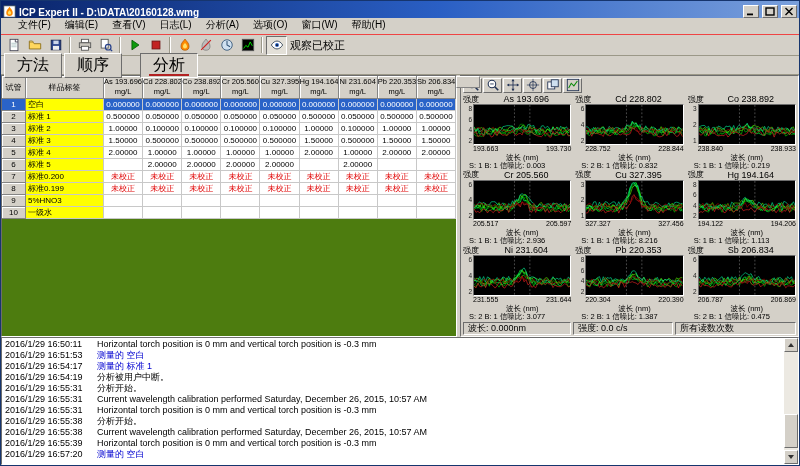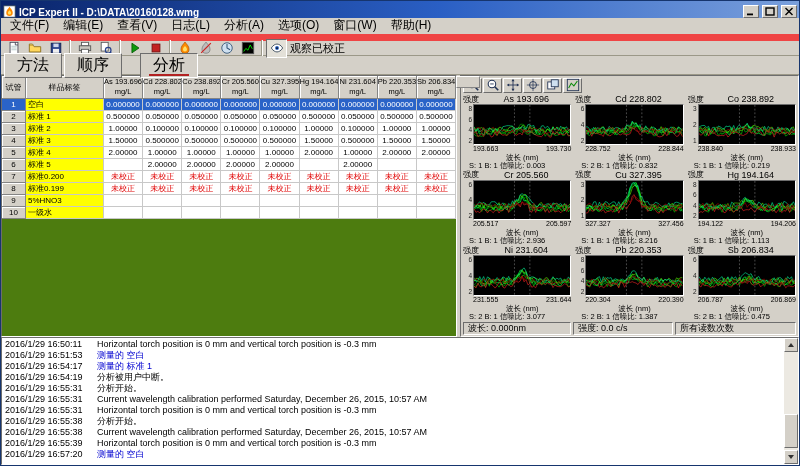--- a/index.html
+++ b/index.html
@@ -1,23 +1,23 @@
 <!DOCTYPE html>
 <html><head>
 <meta charset="utf-8">
 <style>
 *{box-sizing:border-box;margin:0;padding:0}
 body{font-family:"Liberation Sans","DejaVu Sans",sans-serif;background:#808080}
 .window{width:800px;height:466px;display:flex;flex-direction:column;background:#d4d0c8;border:1px solid #16356e;overflow:hidden}
 .titlebar{height:17px;flex:0 0 17px;background:linear-gradient(90deg,#0a246a,#2a5fc4 55%,#7aa0dc);display:flex;align-items:flex-end;gap:3px;padding:0 2px;color:#fff}
 .titlebar .title{flex:1;font-size:10px;font-weight:bold;white-space:nowrap;overflow:hidden}
 .winbtn{width:16px;height:13px;background:#d4d0c8;border:1px solid;border-color:#fff #6d6d6d #6d6d6d #fff;display:flex;align-items:center;justify-content:center;padding:0}
-.menubar{height:16px;flex:0 0 16px;display:flex;align-items:flex-end;padding:0 2px;font-size:12px}
+.menubar{height:16px;flex:0 0 16px;display:flex;align-items:flex-start;padding:0 10px;font-size:10px}
 .menu-item{padding:0 7px;cursor:default}
-.toolbar{height:22px;flex:0 0 22px;display:flex;align-items:center;padding:0 2px;border-top:7px solid #ef4444;border-bottom:1px solid #9b9888}
+.toolbar{height:22px;flex:0 0 22px;display:flex;align-items:center;padding:0 2px;border-top:1px solid #ef4444;border-bottom:1px solid #9b9888}
 .tbtn{width:21px;height:19px;background:transparent;border:1px solid transparent;display:flex;align-items:center;justify-content:center;padding:0}
 .tbtn.pressed{border-color:#6d6d6d #fff #fff #6d6d6d;background:#e3e0d8}
 .tsep{width:2px;height:16px;border-left:1px solid #9b9888;border-right:1px solid #fff;margin:0 3px}
 .tb-label{font-size:11px;margin-left:3px;white-space:nowrap}
 .tabbar{height:19px;flex:0 0 19px;display:flex;align-items:center;gap:2px;padding:0 3px;border-bottom:1px solid #9b9888}
 .tab{min-width:58px;font-size:16px;text-align:center;padding:1px 10px;background:#d4d0c8;border:1px solid;border-color:#fff #6d6d6d #6d6d6d #fff;position:relative}
 .tab.gap{margin-left:16px}
 .tab.active{border-color:#6d6d6d #fff #fff #6d6d6d}
 .tab.active::after{content:"";position:absolute;left:8px;right:8px;bottom:1px;height:2px;background:#b22222}
 .main{flex:1;display:flex;min-height:0}

